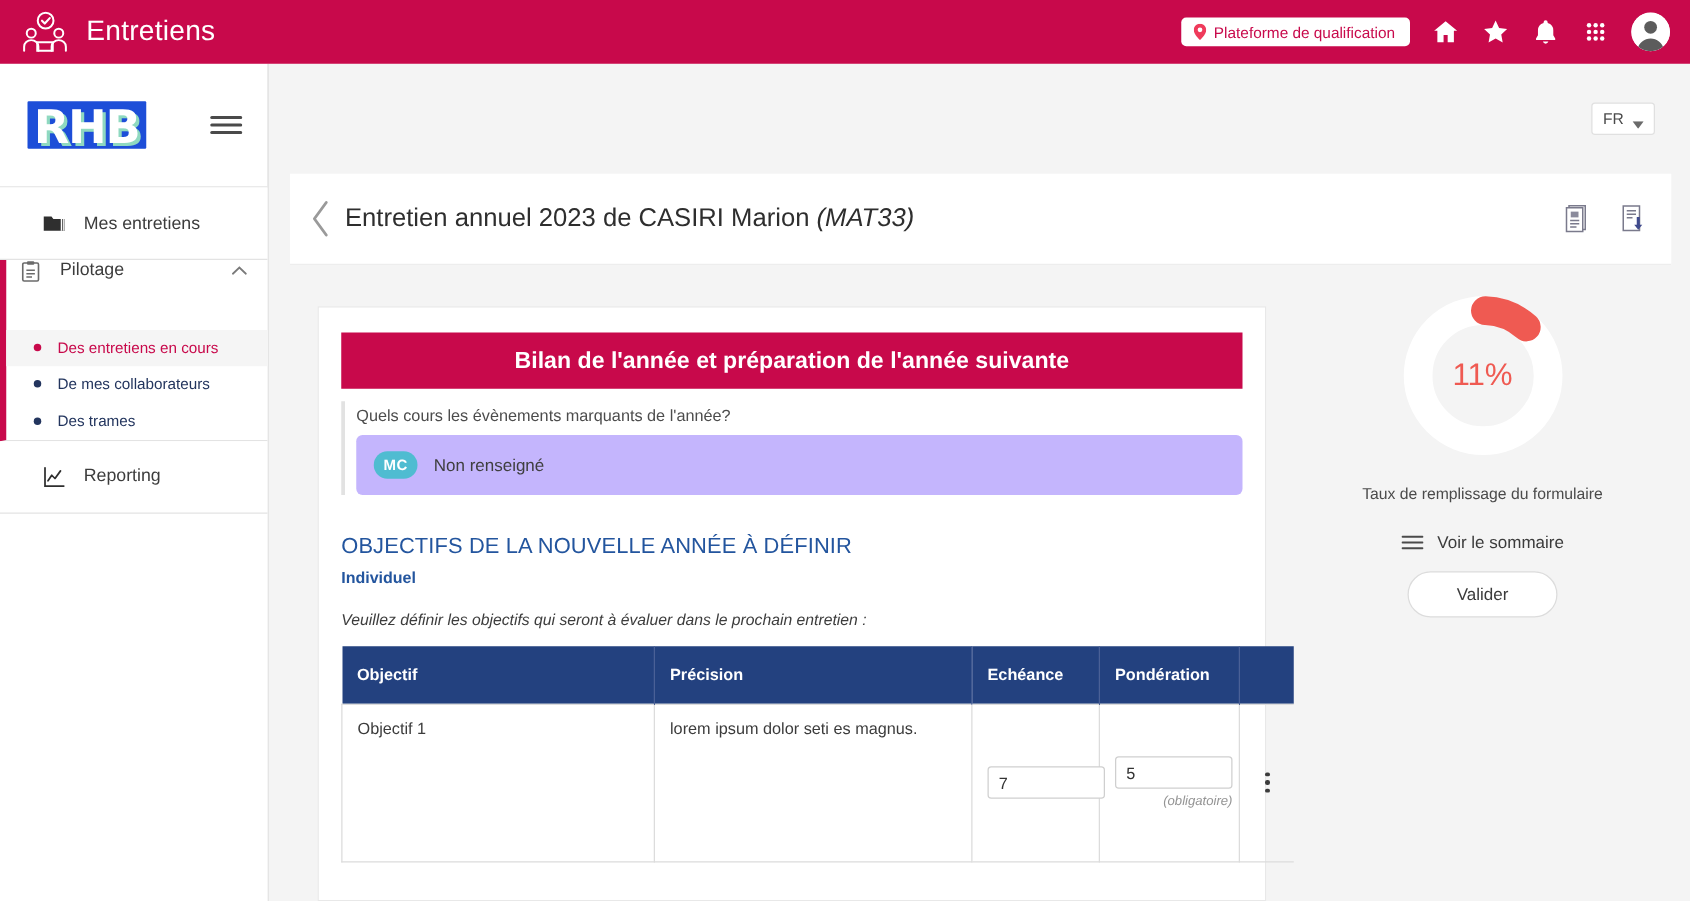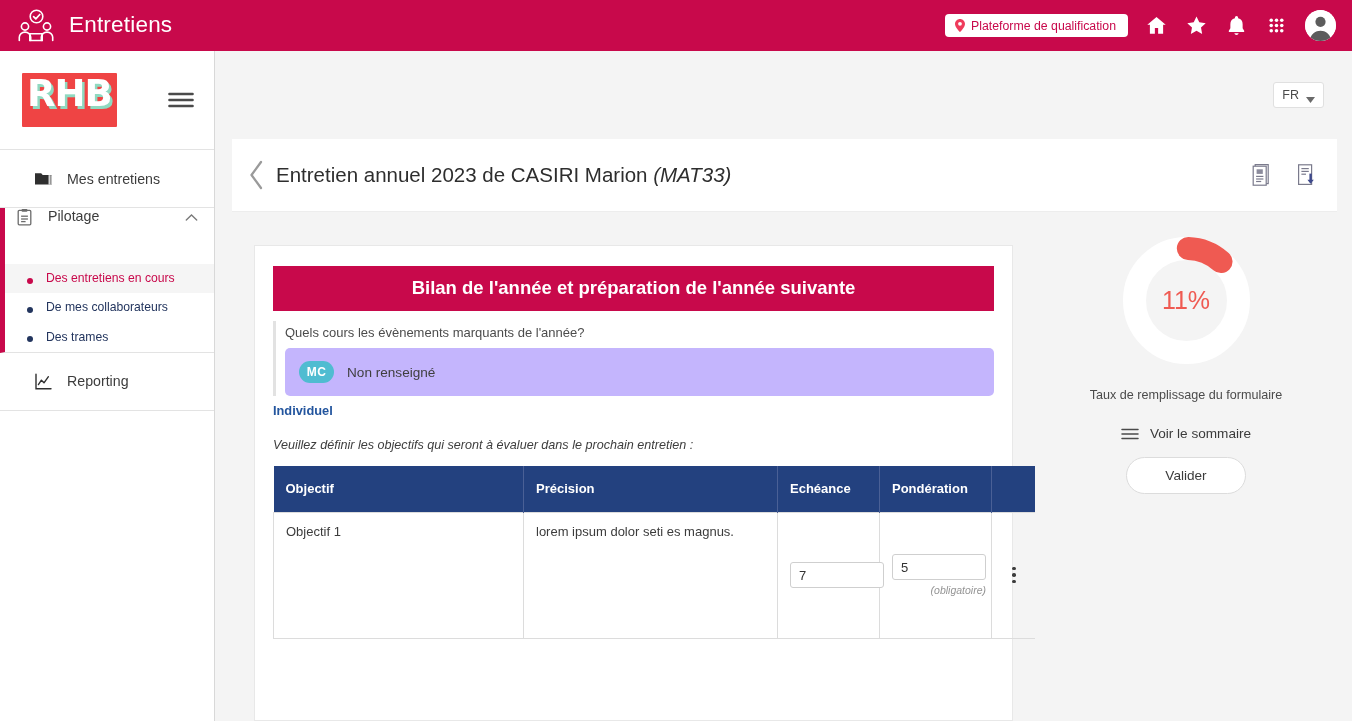--- a/index.html
+++ b/index.html
@@ -49,21 +49,21 @@
   .sidebar {
     width: 215px; flex: 0 0 215px; background: #ffffff;
     border-right: 1px solid #d8d8d8; display: flex; flex-direction: column;
   }
   .sb-logo-row {
     height: 99px; display: flex; align-items: center;
     justify-content: space-between; padding: 0 20px 0 22px;
     border-bottom: 1px solid #e3e3e3;
   }
   .rhb-logo {
-    background: #ef4444; padding: 3px 5px 16px 5px; display: inline-block;
+    background: #1d4ed8; padding: 3px 5px 0 5px; display: inline-block;
     line-height: 0; border-radius: 1px;
   }
   .rhb-text {
     font-family: "DejaVu Sans", sans-serif;
     font-size: 37px; font-weight: 700; letter-spacing: -1px;
     color: #ffffff; line-height: .95; display: inline-block;
     text-shadow: 2.5px 2.5px 0 #8fd9c0;
   }
   .burger { width: 26px; height: 18px; display: block; cursor: pointer; }
 
@@ -77,21 +77,21 @@
   .sb-group { border-bottom: 1px solid #e3e3e3; background: #fff; }
   .sb-group.open { border-left: 5px solid #c8094b; }
   .sb-group-head {
     height: 56px; display: flex; align-items: flex-start; gap: 14px;
     padding: 0 16px 0 15px; cursor: pointer;
   }
   .sb-group.open .sb-group-head { padding-left: 10px; }
   .chev { margin-left: auto; width: 13px; height: 9px; display: block; }
   .sb-sub { list-style: none; }
   .sb-sub-item {
-    display: flex; align-items: center; gap: 13px;
+    display: flex; align-items: flex-start; gap: 13px;
     padding: 7px 16px 7px 22px; cursor: pointer;
     font-size: 12.2px; color: #23355e; line-height: 1.25;
   }
   .sb-sub-item.active { background: #f5f5f5; color: #c8094b; }
   .bullet {
     width: 6px; height: 6px; border-radius: 50%; background: #23355e;
     flex: 0 0 6px; margin-top: 4px;
   }
   .sb-sub-item.active .bullet { background: #c8094b; }
   .sb-rest { flex: 1 1 auto; background: #fff; border-top: 0; }
@@ -427,20 +427,21 @@
               <div class="banner">Bilan de l'année et préparation de l'année suivante</div>
 
               <div class="question-block">
                 <div class="question-text">Quels cours les évènements marquants de l'année?</div>
                 <div class="answer-box">
                   <span class="chip-avatar">MC</span>
                   <span class="answer-text">Non renseigné</span>
                 </div>
               </div>
 
+              <div class="sec-title">OBJECTIFS DE LA NOUVELLE ANNÉE À DÉFINIR</div>
               <div class="sec-sub">Individuel</div>
               <div class="sec-instr">Veuillez définir les objectifs qui seront à évaluer dans le prochain entretien :</div>
 
               <table class="obj">
                 <colgroup>
                   <col style="width:250px">
                     <col style="width:254px">
                     <col style="width:102px">
                     <col style="width:112px">
                     <col style="width:45px">

